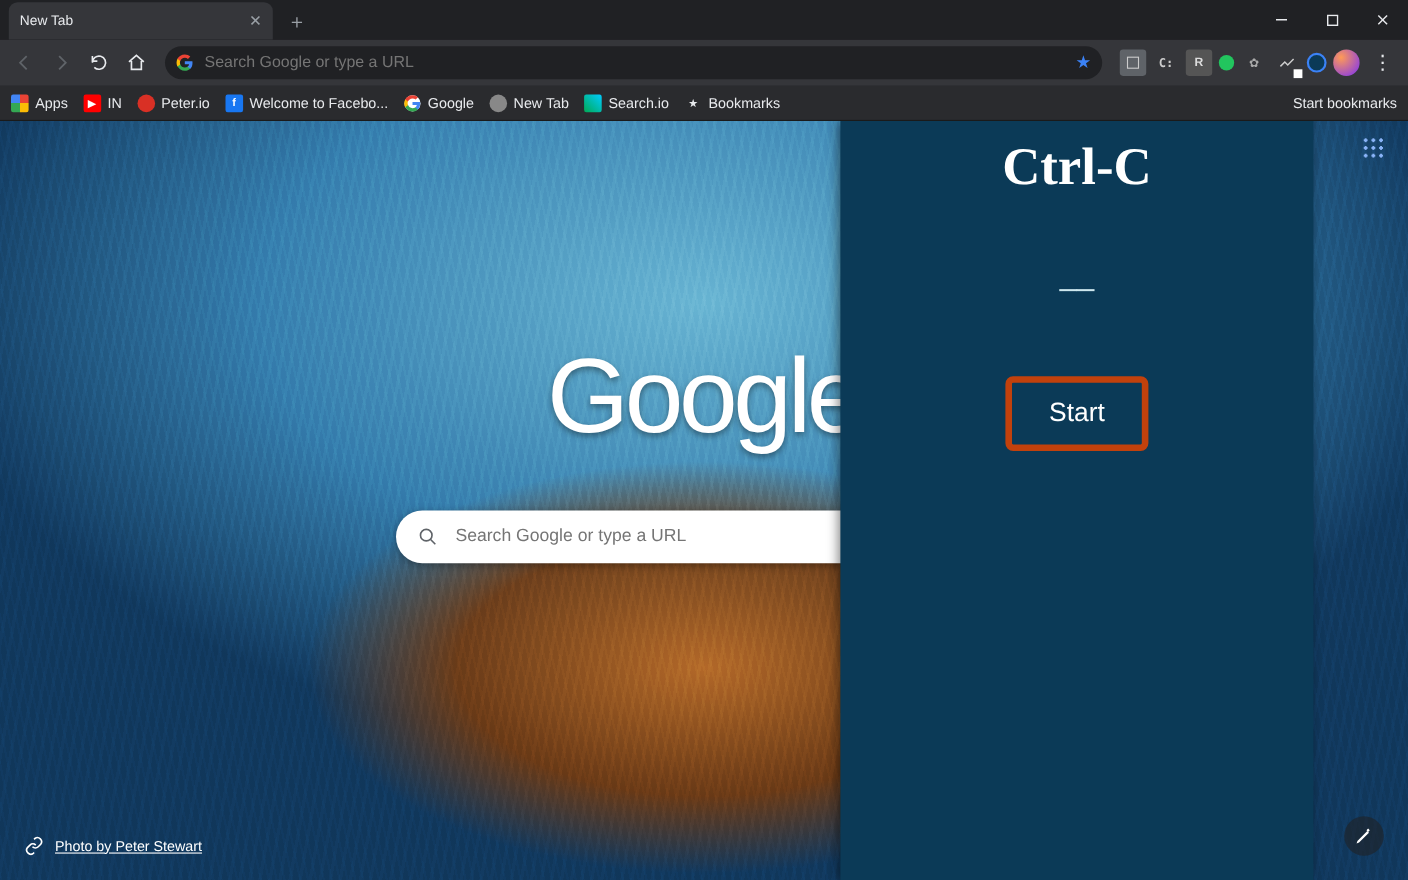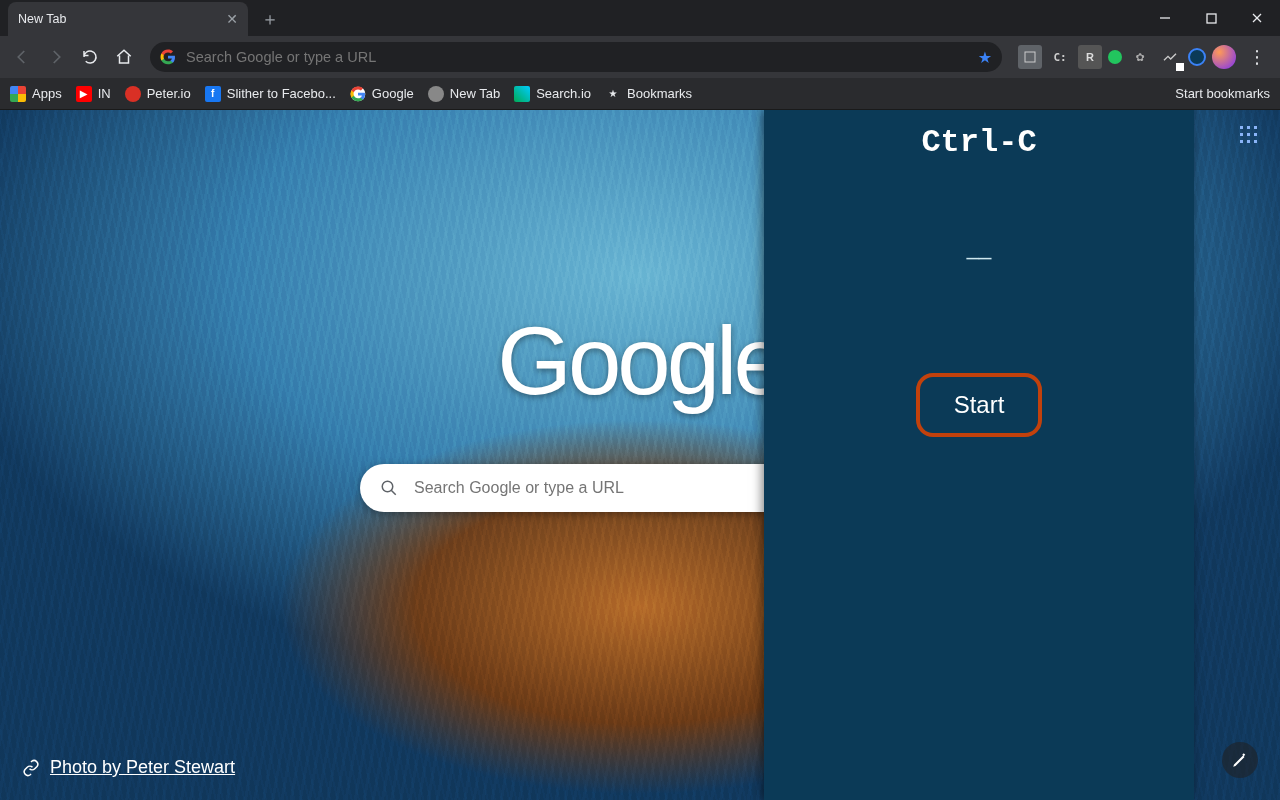--- a/index.html
+++ b/index.html
@@ -44,29 +44,29 @@
       repeating-linear-gradient(78deg, rgba(255,255,255,0.05) 0 2px, rgba(0,0,0,0.05) 2px 7px);
     mix-blend-mode:overlay;opacity:.55;}
   .apps-grid{position:absolute;top:14px;right:22px;width:20px;height:20px;cursor:pointer;
     background:
       radial-gradient(circle,#8ab4f8 1.6px,transparent 1.7px) 0 0/7px 7px;
   }
   .google-logo{position:absolute;top:196px;left:50%;transform:translateX(-50%);font-size:96px;font-weight:500;color:#fff;letter-spacing:-4px;font-family:"Product Sans","Segoe UI",Arial;text-shadow:0 2px 6px rgba(0,0,0,.4);}
   .search-pill{position:absolute;top:354px;left:50%;transform:translateX(-50%);width:560px;height:48px;background:#fff;border-radius:24px;display:flex;align-items:center;padding:0 20px;gap:16px;box-shadow:0 2px 8px rgba(0,0,0,.35);}
   .search-pill .mag{color:#5f6368;font-size:18px;}
   .search-pill input{flex:1;border:none;outline:none;font-size:16px;color:#5f6368;}
-  .credit{position:absolute;left:22px;bottom:22px;display:flex;align-items:center;gap:10px;color:#fff;font-size:18px;}
+  .credit{position:absolute;left:22px;bottom:22px;display:flex;align-items:center;gap:10px;color:#fff;font-size:13px;}
   .credit .link-ico{width:18px;height:18px;}
   .credit span{text-decoration:underline;cursor:pointer;}
   .pen{position:absolute;right:22px;bottom:22px;width:36px;height:36px;border-radius:50%;background:rgba(32,33,36,.6);display:flex;align-items:center;justify-content:center;color:#fff;cursor:pointer;}
   
   .popup{position:absolute;top:0;right:86px;width:430px;height:690px;background:#0b3a57;color:#fff;display:flex;flex-direction:column;align-items:center;padding-top:14px;box-shadow:-2px 0 10px rgba(0,0,0,.5);z-index:5;}
-  .popup h1{font-family:Liberation Mono, monospace;font-size:32px;font-weight:bold;}
-  .popup .dash{margin-top:74px;font-size:22px;color:#cfe8ef;}
-  .popup button{margin-top:112px;background:transparent;border:4px solid #c2410c;color:#fff;font-size:24px;padding:14px 34px;border-radius:17px;cursor:pointer;}
+  .popup h1{font-family:Liberation Serif, serif;font-size:48px;font-weight:bold;}
+  .popup .dash{margin-top:55px;font-size:28px;color:#cfe8ef;}
+  .popup button{margin-top:76px;background:transparent;border:6px solid #c2410c;color:#fff;font-size:24px;padding:14px 34px;border-radius:7px;cursor:pointer;}
   
   svg{display:block;}
 </style>
 </head>
 <body>
 
 <div class="tabstrip">
   <div class="tab">
     <span class="title">New Tab</span>
     <span class="x">✕</span>
@@ -155,21 +155,21 @@
   <div class="bm">
     <span class="ico" style="background:#ff0000;color:#fff">▶</span>
     <span>IN</span>
   </div>
   <div class="bm">
     <span class="ico" style="background:#d93025;border-radius:50%"></span>
     <span>Peter.io</span>
   </div>
   <div class="bm">
     <span class="ico" style="background:#1877f2;color:#fff;font-weight:bold">f</span>
-    <span>Slither to Facebo...</span>
+    <span>Welcome to Facebo...</span>
   </div>
   <div class="bm">
     <span class="ico">
         <svg viewBox="0 0 48 48" width="16" height="16">
           <circle cx="24" cy="24" r="22" fill="#fff"></circle>
           <path fill="#4285F4" d="M45 24.5c0-1.6-.1-3.1-.4-4.5H24v8.5h11.8c-.5 2.8-2.1 5.2-4.5 6.8v5.6h7.3C42.8 37 45 31.3 45 24.5z"></path>
           <path fill="#34A853" d="M24 46c6.1 0 11.2-2 14.9-5.5l-7.3-5.6c-2 1.4-4.6 2.2-7.6 2.2-5.8 0-10.8-3.9-12.5-9.2H4v5.8C7.7 41 15.3 46 24 46z"></path>
           <path fill="#FBBC05" d="M11.5 27.9c-.5-1.4-.8-2.9-.8-4.4s.3-3 .8-4.4v-5.8H4C2.4 16.6 1.5 20.2 1.5 24s.9 7.4 2.5 10.7l7.5-5.8z"></path>
           <path fill="#EA4335" d="M24 10.3c3.3 0 6.3 1.1 8.6 3.3l6.4-6.4C35.2 3.5 30.1 1.5 24 1.5 15.3 1.5 7.7 6.5 4 13.3l7.5 5.8C13.2 14.2 18.2 10.3 24 10.3z"></path>
         </svg>

